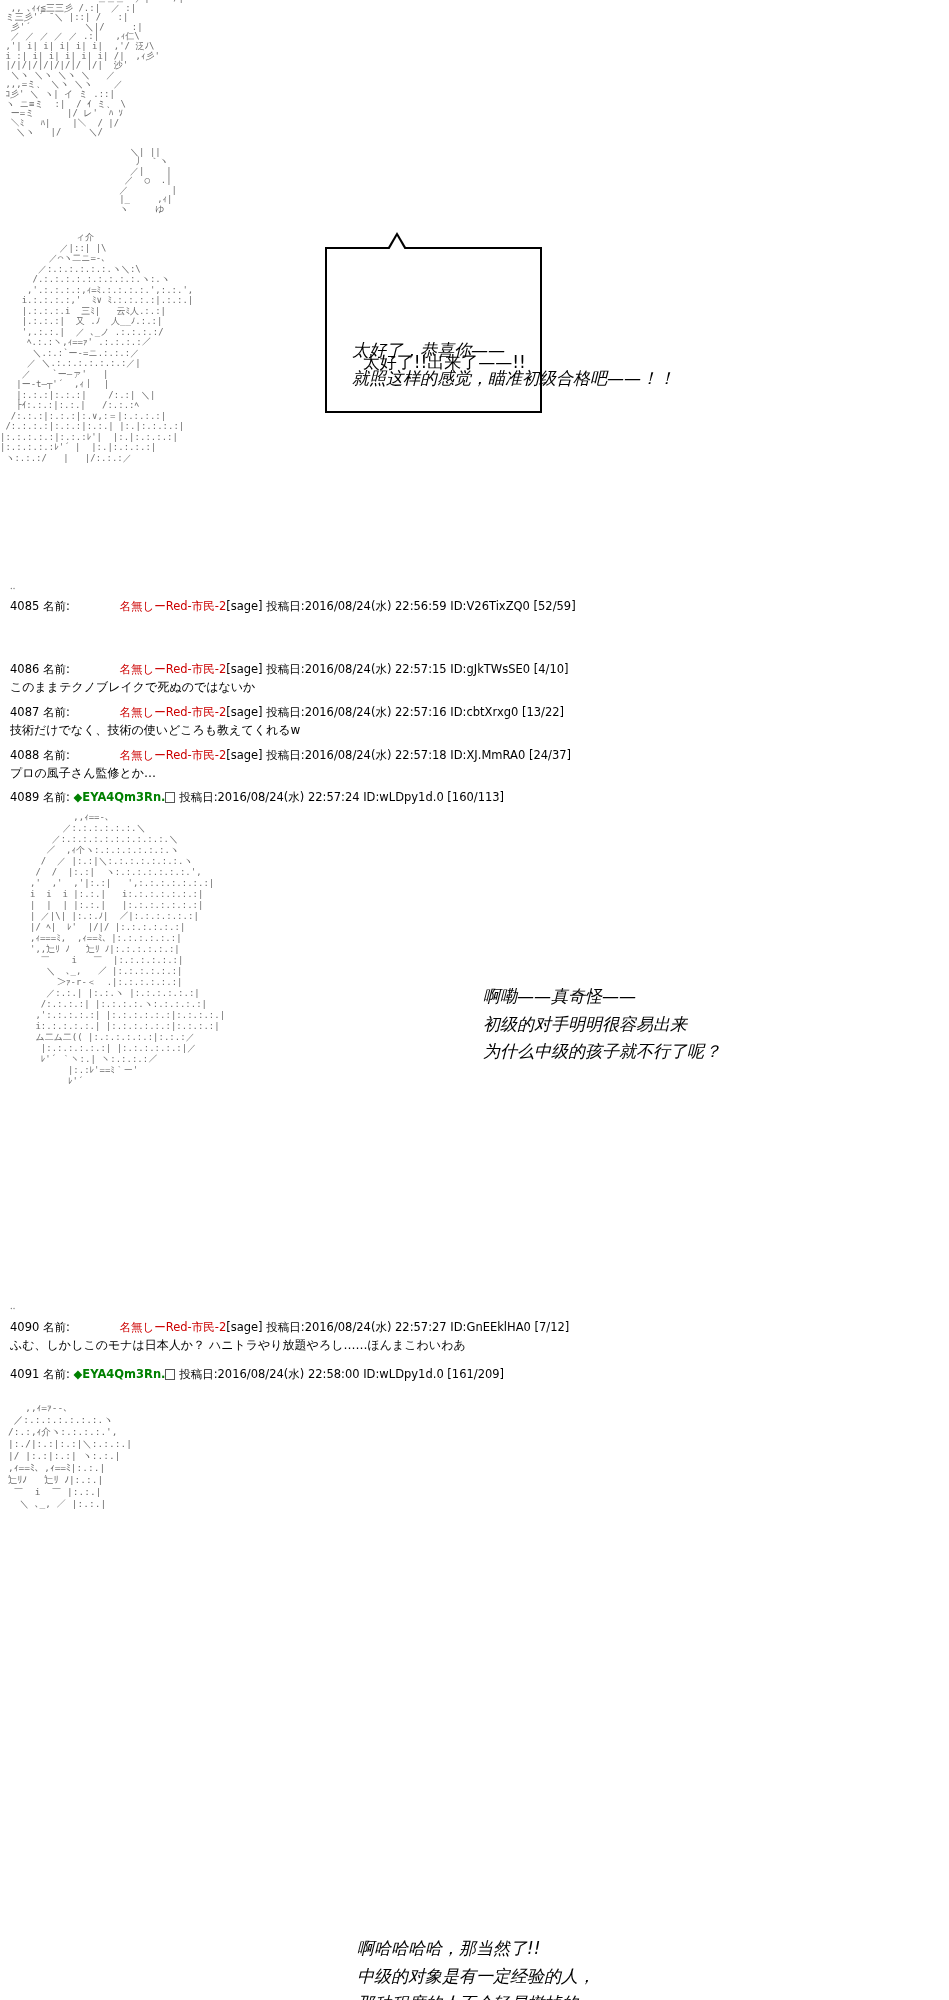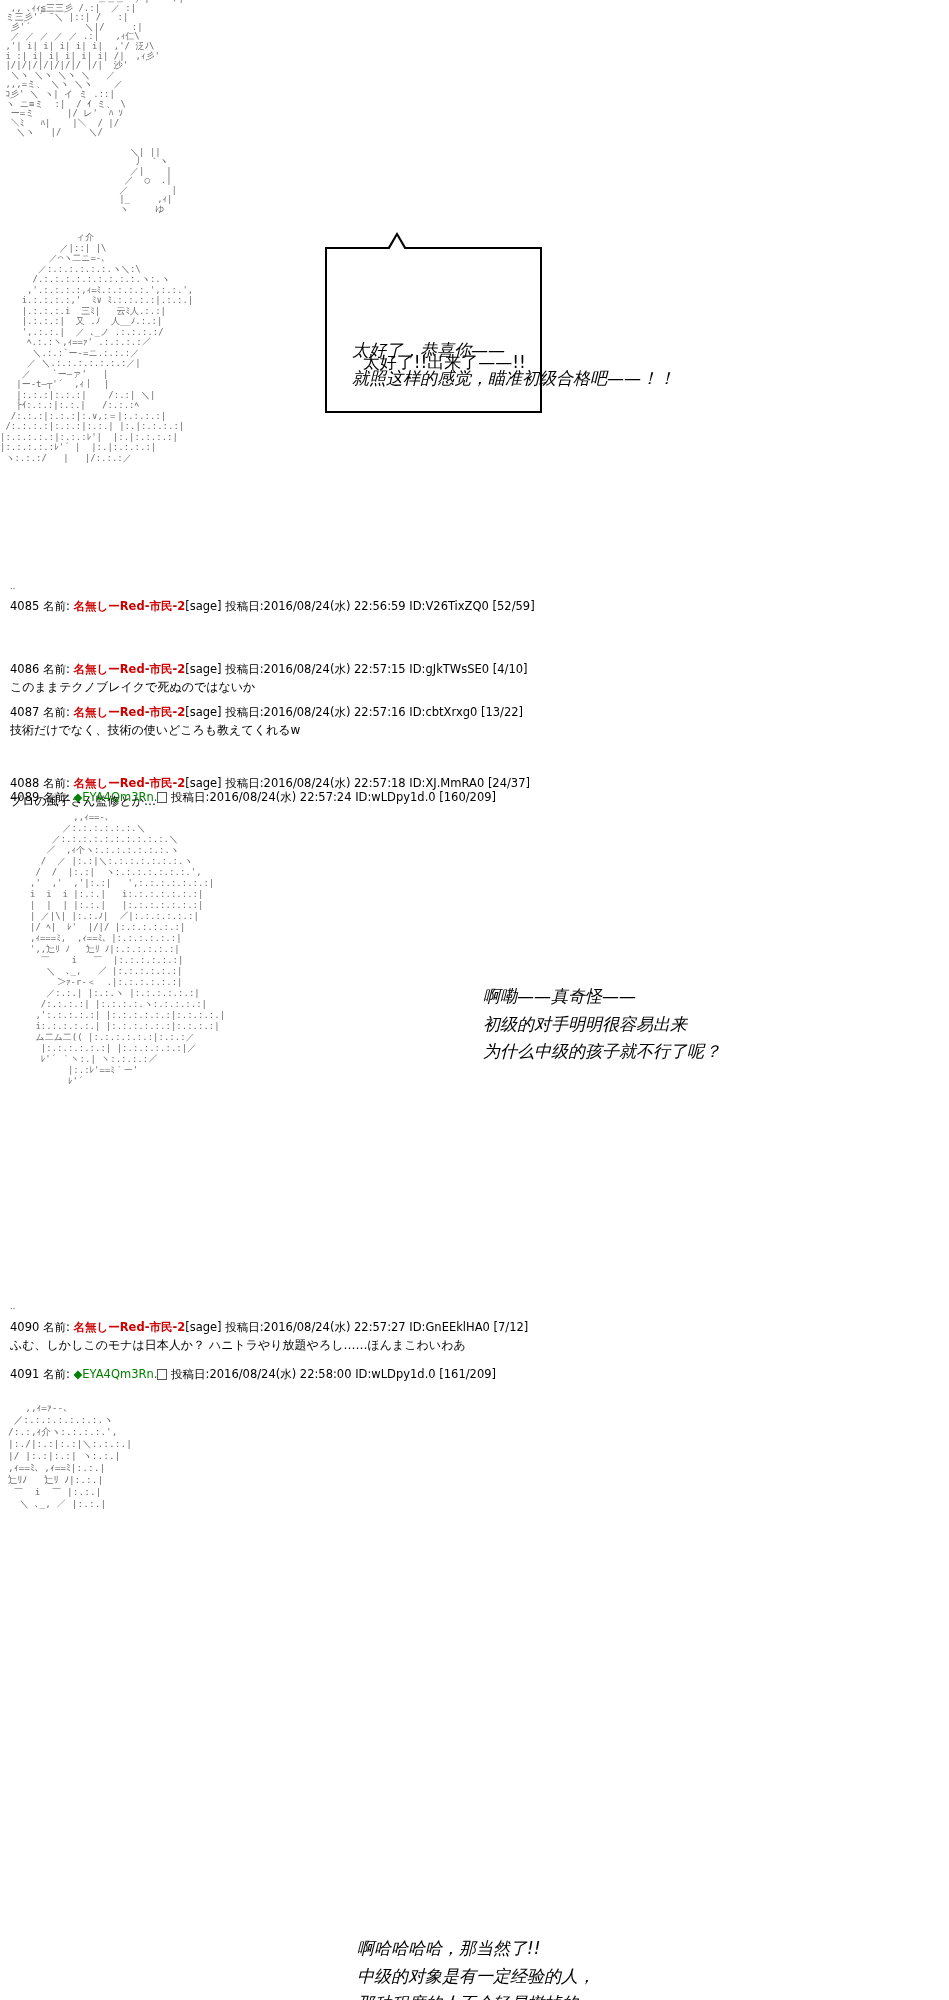--- a/index.html
+++ b/index.html
@@ -72,22 +72,22 @@
     position: absolute;
     font-size: 11.5px;
     line-height: 1.42;
     font-family: "DejaVu Sans", sans-serif;
     color: #000;
     white-space: nowrap;
   }
   .post .hdr { font-size: 11.5px; }
   .post .num { color: #000; margin-top: 22px; }
   .post .lbl { color: #000; }
-  .post .name { color: #cc0000; font-weight: bold; }
-  .post .name-trip { color: #008000; font-weight: normal; }
+  .post .name { color: #cc0000; font-weight: normal; margin-left: 46px; }
+  .post .name-trip { color: #008000; font-weight: bold; }
   .post .meta { color: #000; }
   .post .body {
     margin-top: 2px;
     white-space: pre;
     font-size: 12px;
     line-height: 1.45;
   }
   .tiny-dots {
     position: absolute;
     font-size: 10px;
@@ -186,40 +186,40 @@
       <span class="num">4087</span>
       <span class="lbl">名前:</span>
       <span class="name">名無しーRed-市民-2</span><span class="meta">[sage]</span>
       <span class="meta">投稿日:</span><span class="meta">2016/08/24(水) 22:57:16</span>
       <span class="meta">ID:cbtXrxg0</span>
       <span class="meta">[13/22]</span>
     </div>
     <div class="body">技術だけでなく、技術の使いどころも教えてくれるw</div>
   </div>
 
-  <div class="post" style="left:10px; top:775px;">
+  <div class="post" style="left:10px; top:747px;">
     <div class="hdr">
       <span class="num">4088</span>
       <span class="lbl">名前:</span>
       <span class="name">名無しーRed-市民-2</span><span class="meta">[sage]</span>
       <span class="meta">投稿日:</span><span class="meta">2016/08/24(水) 22:57:18</span>
       <span class="meta">ID:XJ.MmRA0</span>
       <span class="meta">[24/37]</span>
     </div>
     <div class="body">プロの風子さん監修とか…</div>
   </div>
 
   <div class="post" style="left:10px; top:789px;">
     <div class="hdr">
       <span class="num">4089</span>
       <span class="lbl">名前:</span>
       <span class="name-trip">◆EYA4Qm3Rn.</span><span style="display:inline-block;width:8px;height:9px;border:1px solid #555;vertical-align:middle;"></span>
       <span class="meta">投稿日:</span><span class="meta">2016/08/24(水) 22:57:24</span>
       <span class="meta">ID:wLDpy1d.0</span>
-      <span class="meta">[160/209]</span>
+      <span class="meta">[160/113]</span>
     </div>
   </div>
 
   <div class="aa" style="left:30px; top:812px; position:absolute; width:620px; font-size:9px; line-height:11px;">        ,,ｨ==-､
       ／:.:.:.:.:.:.＼
     ／:.:.:.:.:.:.:.:.:.:.＼
    ／  ,ｨ个ヽ:.:.:.:.:.:.:.ヽ
   /  ／ |:.:|＼:.:.:.:.:.:.:.ヽ
  /  /  |:.:|  ヽ:.:.:.:.:.:.:.',
 ,'  ,'  ,'|:.:|   ',:.:.:.:.:.:.:|

